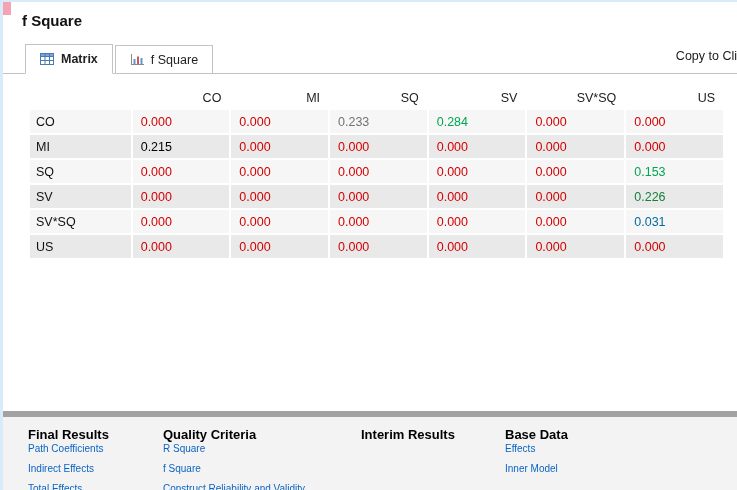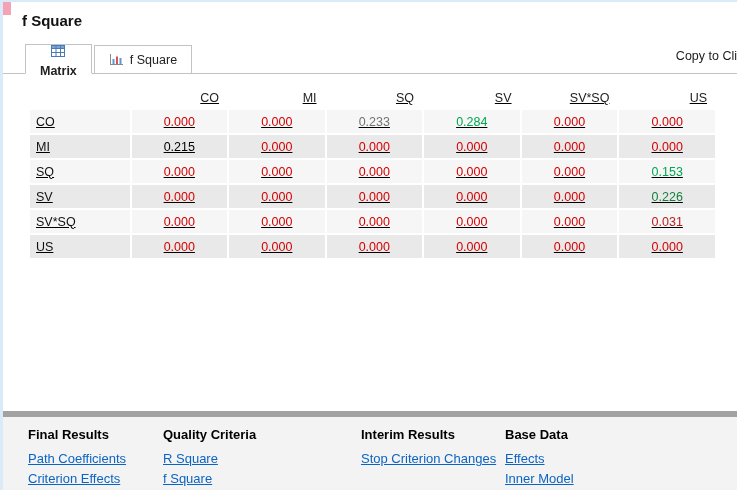--- a/index.html
+++ b/index.html
@@ -9,43 +9,43 @@
     border-left:3px solid #d9eaf8;border-top:2px solid #d9eaf8;
   }
   .corner-artifact{position:absolute;left:0;top:0;width:8px;height:13px;background:#f4a3b4;z-index:6;}
 
   .titlebar{height:36px;display:flex;align-items:center;padding-left:19px;}
   .title{font-size:15px;font-weight:600;color:#111;}
 
   .tabbar{height:35px;display:flex;align-items:flex-end;padding-left:22px;border-bottom:1px solid #c3c3c3;}
   .tab{display:flex;align-items:center;gap:7px;height:30px;padding:0 14px;border:1px solid #c3c3c3;
        margin-bottom:-1px;background:#fff;font-size:12.5px;color:#222;cursor:pointer;box-sizing:border-box;}
-  .tab.active{border-bottom-color:#fff;font-weight:700;flex-direction:column;}
+  .tab.active{border-bottom-color:#fff;font-weight:700;}
   .tab.inactive{margin-left:2px;height:29px;}
   .tab .icon{display:inline-flex;}
   .copy-btn{margin-left:auto;align-self:center;font-size:12.5px;color:#1a1a1a;white-space:nowrap;cursor:pointer;}
 
-  .table-wrap{padding:12px 20px 0 25px;text-decoration:underline;}
+  .table-wrap{padding:12px 12px 0 25px;}
   table{border-collapse:separate;border-spacing:2px;font-size:12.5px;}
   thead th{font-weight:400;color:#222;text-align:right;padding:2px 8px;height:16px;background:#fff;width:82px;}
   thead th.corner{width:86px;background:#fff;}
   tbody th.rowlabel{font-weight:400;text-align:left;padding:0 6px;width:86px;color:#111;}
-  tbody td{text-align:center;padding:0 8px;width:82px;height:23px;}
+  tbody td{text-align:left;padding:0 8px;width:82px;height:23px;}
   tbody tr:nth-child(odd) td,tbody tr:nth-child(odd) th{background:#f6f6f6;}
   tbody tr:nth-child(even) td,tbody tr:nth-child(even) th{background:#e9e9e9;}
 
   .footer-divider{position:absolute;left:0;top:409px;width:100%;height:6px;background:#a2a2a2;}
   .footer{position:absolute;left:0;top:415px;width:100%;height:75px;background:#f3f3f3;
           display:flex;padding:10px 0 0 25px;box-sizing:border-box;}
   .fcol{display:flex;flex-direction:column;align-items:flex-start;}
   .fcol:nth-child(1){width:135px;}
   .fcol:nth-child(2){width:198px;}
   .fcol:nth-child(3){width:144px;}
-  .ftitle{font-size:13px;font-weight:700;color:#000;margin-bottom:10px;}
-  .flink{font-size:13px;color:#0b64c4;text-decoration:underline;margin-bottom:6px;cursor:pointer;line-height:14px;text-align:right;}
+  .ftitle{font-size:13px;font-weight:700;color:#000;margin-bottom:0;}
+  .flink{font-size:10px;color:#0b64c4;margin-bottom:6px;cursor:pointer;line-height:14px;text-align:right;}
 </style>
 </head>
 <body>
 
 <div class="window">
   <div class="corner-artifact"></div>
 
   <div class="titlebar">
     <span class="title">f Square</span>
   </div>
@@ -128,52 +128,51 @@
             <td style="color: rgb(212, 0, 0);">0.000</td>
             <td style="color: #15803d;">0.226</td>
           </tr>
           <tr>
             <th class="rowlabel">SV*SQ</th>
             <td style="color: rgb(212, 0, 0);">0.000</td>
             <td style="color: rgb(212, 0, 0);">0.000</td>
             <td style="color: rgb(212, 0, 0);">0.000</td>
             <td style="color: rgb(212, 0, 0);">0.000</td>
             <td style="color: rgb(212, 0, 0);">0.000</td>
-            <td style="color: #b91c1c;">0.031</td>
+            <td style="color: #0369a1;">0.031</td>
           </tr>
           <tr>
             <th class="rowlabel">US</th>
             <td style="color: rgb(212, 0, 0);">0.000</td>
             <td style="color: rgb(212, 0, 0);">0.000</td>
             <td style="color: rgb(212, 0, 0);">0.000</td>
             <td style="color: rgb(212, 0, 0);">0.000</td>
             <td style="color: rgb(212, 0, 0);">0.000</td>
             <td style="color: rgb(212, 0, 0);">0.000</td>
           </tr>
         </tbody>
     </table>
   </div>
 
   <div class="footer-divider"></div>
   <div class="footer" id="footer">
       <div class="fcol">
         <div class="ftitle">Final Results</div>
         <a class="flink">Path Coefficients</a>
-        <a class="flink">Criterion Effects</a>
+        <a class="flink">Indirect Effects</a>
         <a class="flink">Total Effects</a>
       </div>
       <div class="fcol">
         <div class="ftitle">Quality Criteria</div>
         <a class="flink">R Square</a>
         <a class="flink">f Square</a>
         <a class="flink">Construct Reliability and Validity</a>
       </div>
       <div class="fcol">
         <div class="ftitle">Interim Results</div>
-        <a class="flink">Stop Criterion Changes</a>
       </div>
       <div class="fcol">
         <div class="ftitle">Base Data</div>
         <a class="flink">Effects</a>
         <a class="flink">Inner Model</a>
       </div>
     </div>
 </div>
 
 </body></html>

